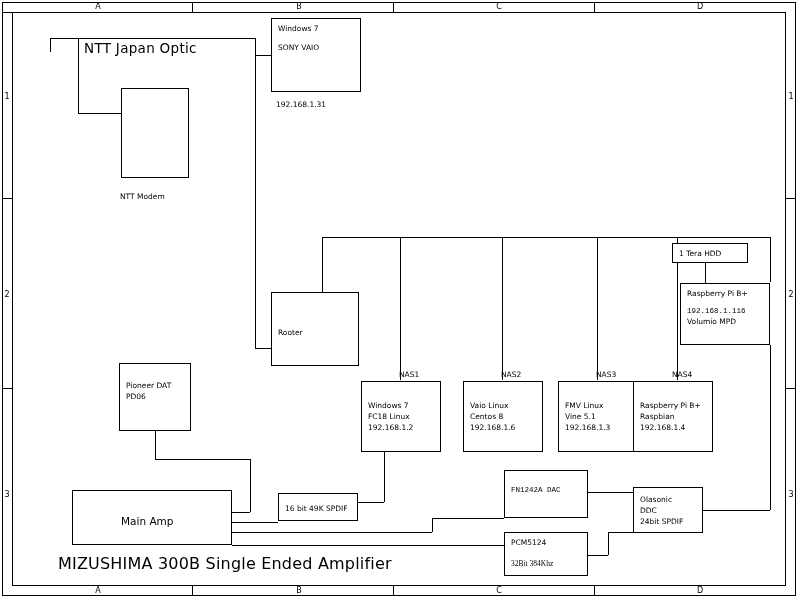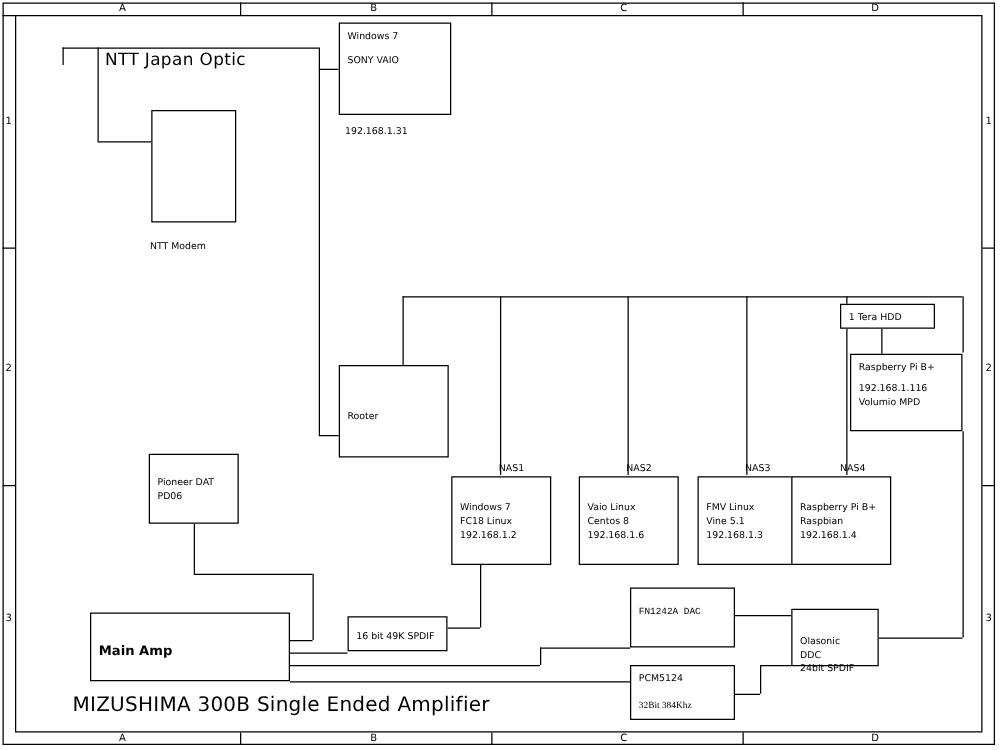--- a/index.html
+++ b/index.html
@@ -188,21 +188,21 @@
   <div class="box" style="left:271px; top:292px; width:88px; height:74px;">
     <span class="line" style="margin-top:30px;">Rooter</span>
   </div>
 
   <div class="box" style="left:672px; top:243px; width:76px; height:20px;">
     <span class="line" style="font-size:7.5px;">1 Tera HDD</span>
   </div>
 
   <div class="box" style="left:680px; top:283px; width:90px; height:62px;">
     <span class="line">Raspberry Pi B+</span>
-    <span class="line" style="margin-top:6px;">192.168.1.116</span>
+    <span class="line" style="margin-top:6px;font-family:Liberation Mono, monospace;">192.168.1.116</span>
     <span class="line">Volumio MPD</span>
   </div>
 
   <div class="lbl" style="left:399px; top:370px;">NAS1</div>
   <div class="lbl" style="left:501px; top:370px;">NAS2</div>
   <div class="lbl" style="left:596px; top:370px;">NAS3</div>
   <div class="lbl" style="left:672px; top:370px;">NAS4</div>
 
   <div class="box" style="left:361px; top:381px; width:80px; height:71px;">
     <span class="line" style="margin-top:14px;">Windows 7</span>
@@ -221,43 +221,43 @@
     <span class="line">Vine 5.1</span>
     <span class="line">192.168.1.3</span>
   </div>
 
   <div class="box" style="left:633px; top:381px; width:80px; height:71px;">
     <span class="line" style="margin-top:14px;">Raspberry Pi B+</span>
     <span class="line">Raspbian</span>
     <span class="line">192.168.1.4</span>
   </div>
 
-  <div class="box" style="left:119px; top:363px; width:72px; height:56px;">
+  <div class="box" style="left:119px; top:363px; width:72px; height:68px;">
     <span class="line" style="margin-top:12px;">Pioneer DAT</span>
     <span class="line">PD06</span>
   </div>
 
   <div class="box" style="left:72px; top:490px; width:160px; height:55px;">
-    <span class="line" style="margin-top:18px; font-size:10.5px;font-weight:bold;">Main Amp</span>
+    <span class="line" style="margin-top:18px; margin-left:42px; font-size:10.5px;">Main Amp</span>
   </div>
 
   <div class="box" style="left:278px; top:493px; width:80px; height:28px;">
     <span class="line" style="margin-top:5px;">16 bit 49K SPDIF</span>
   </div>
 
   <div class="box" style="left:504px; top:470px; width:84px; height:48px;">
     <span class="line" style="margin-top:9px;font-family:Liberation Mono, monospace;">FN1242A DAC</span>
   </div>
 
   <div class="box" style="left:504px; top:532px; width:84px; height:44px;">
     <span class="line">PCM5124</span>
     <span class="line" style="margin-top:10px;font-family:Liberation Serif, serif;">32Bit 384Khz</span>
   </div>
 
   <div class="box" style="left:633px; top:487px; width:70px; height:46px;">
-    <span class="line" style="margin-top:15px;">Olasonic</span>
+    <span class="line" style="margin-top:2px;">Olasonic</span>
     <span class="line">DDC</span>
     <span class="line">24bit SPDIF</span>
   </div>
 
   <div class="title-mid" style="left:58px; top:554px;">MIZUSHIMA 300B Single Ended Amplifier</div>
 
 </div>
 
 </body></html>

